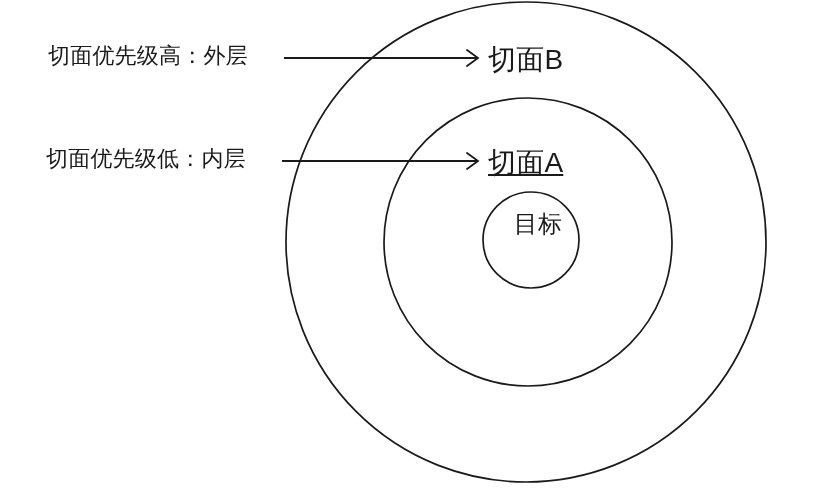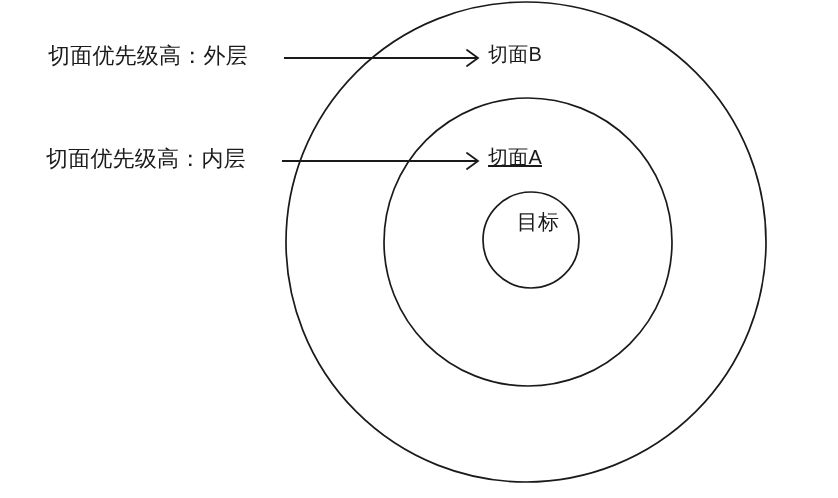--- a/index.html
+++ b/index.html
@@ -33,26 +33,26 @@
     white-space: nowrap;
     line-height: 1.18;
     color: #1a1a1a;
     font-weight: 400;
   }
   .side-label {
     font-size: 22px;
     letter-spacing: 0.2px;
   }
   .target-label {
-    font-size: 21px;
+    font-size: 24px;
     letter-spacing: 0.2px;
     padding-left: 7px;
   }
   .ring-label {
-    font-size: 20px;
+    font-size: 28px;
     letter-spacing: 0.2px;
   }
   #label-priority-high { left: 48px;  top: 43px; }
   #label-priority-low  { left: 46px;  top: 146px; }
   #label-aspect-b      { left: 488px; top: 43px; }
   #label-aspect-a      { left: 488px; top: 146px; text-decoration: underline; }
   #label-target-method {
     left: 483px;
     top: 210px;
     width: 96px;
@@ -79,21 +79,21 @@
     </g>
 
     <g>
       <line x1="282" y1="161" x2="478" y2="161" stroke="#1a1a1a" stroke-width="1.8"></line>
       <polyline points="467,153 478,161 467,169" fill="none" stroke="#1a1a1a" stroke-width="1.8" stroke-linecap="round" stroke-linejoin="miter"></polyline>
     </g>
   </svg>
 
   <div class="lbl side-label" id="label-priority-high">切面优先级高：外层</div>
 
-  <div class="lbl side-label" id="label-priority-low">切面优先级高：内层</div>
+  <div class="lbl side-label" id="label-priority-low">切面优先级低：内层</div>
 
   <div class="lbl ring-label" id="label-aspect-b">切面B</div>
 
   <div class="lbl ring-label" id="label-aspect-a">切面A</div>
 
   <div class="lbl target-label" id="label-target-method">
     <span class="tline">目标</span>
   </div>
 
 </div>

